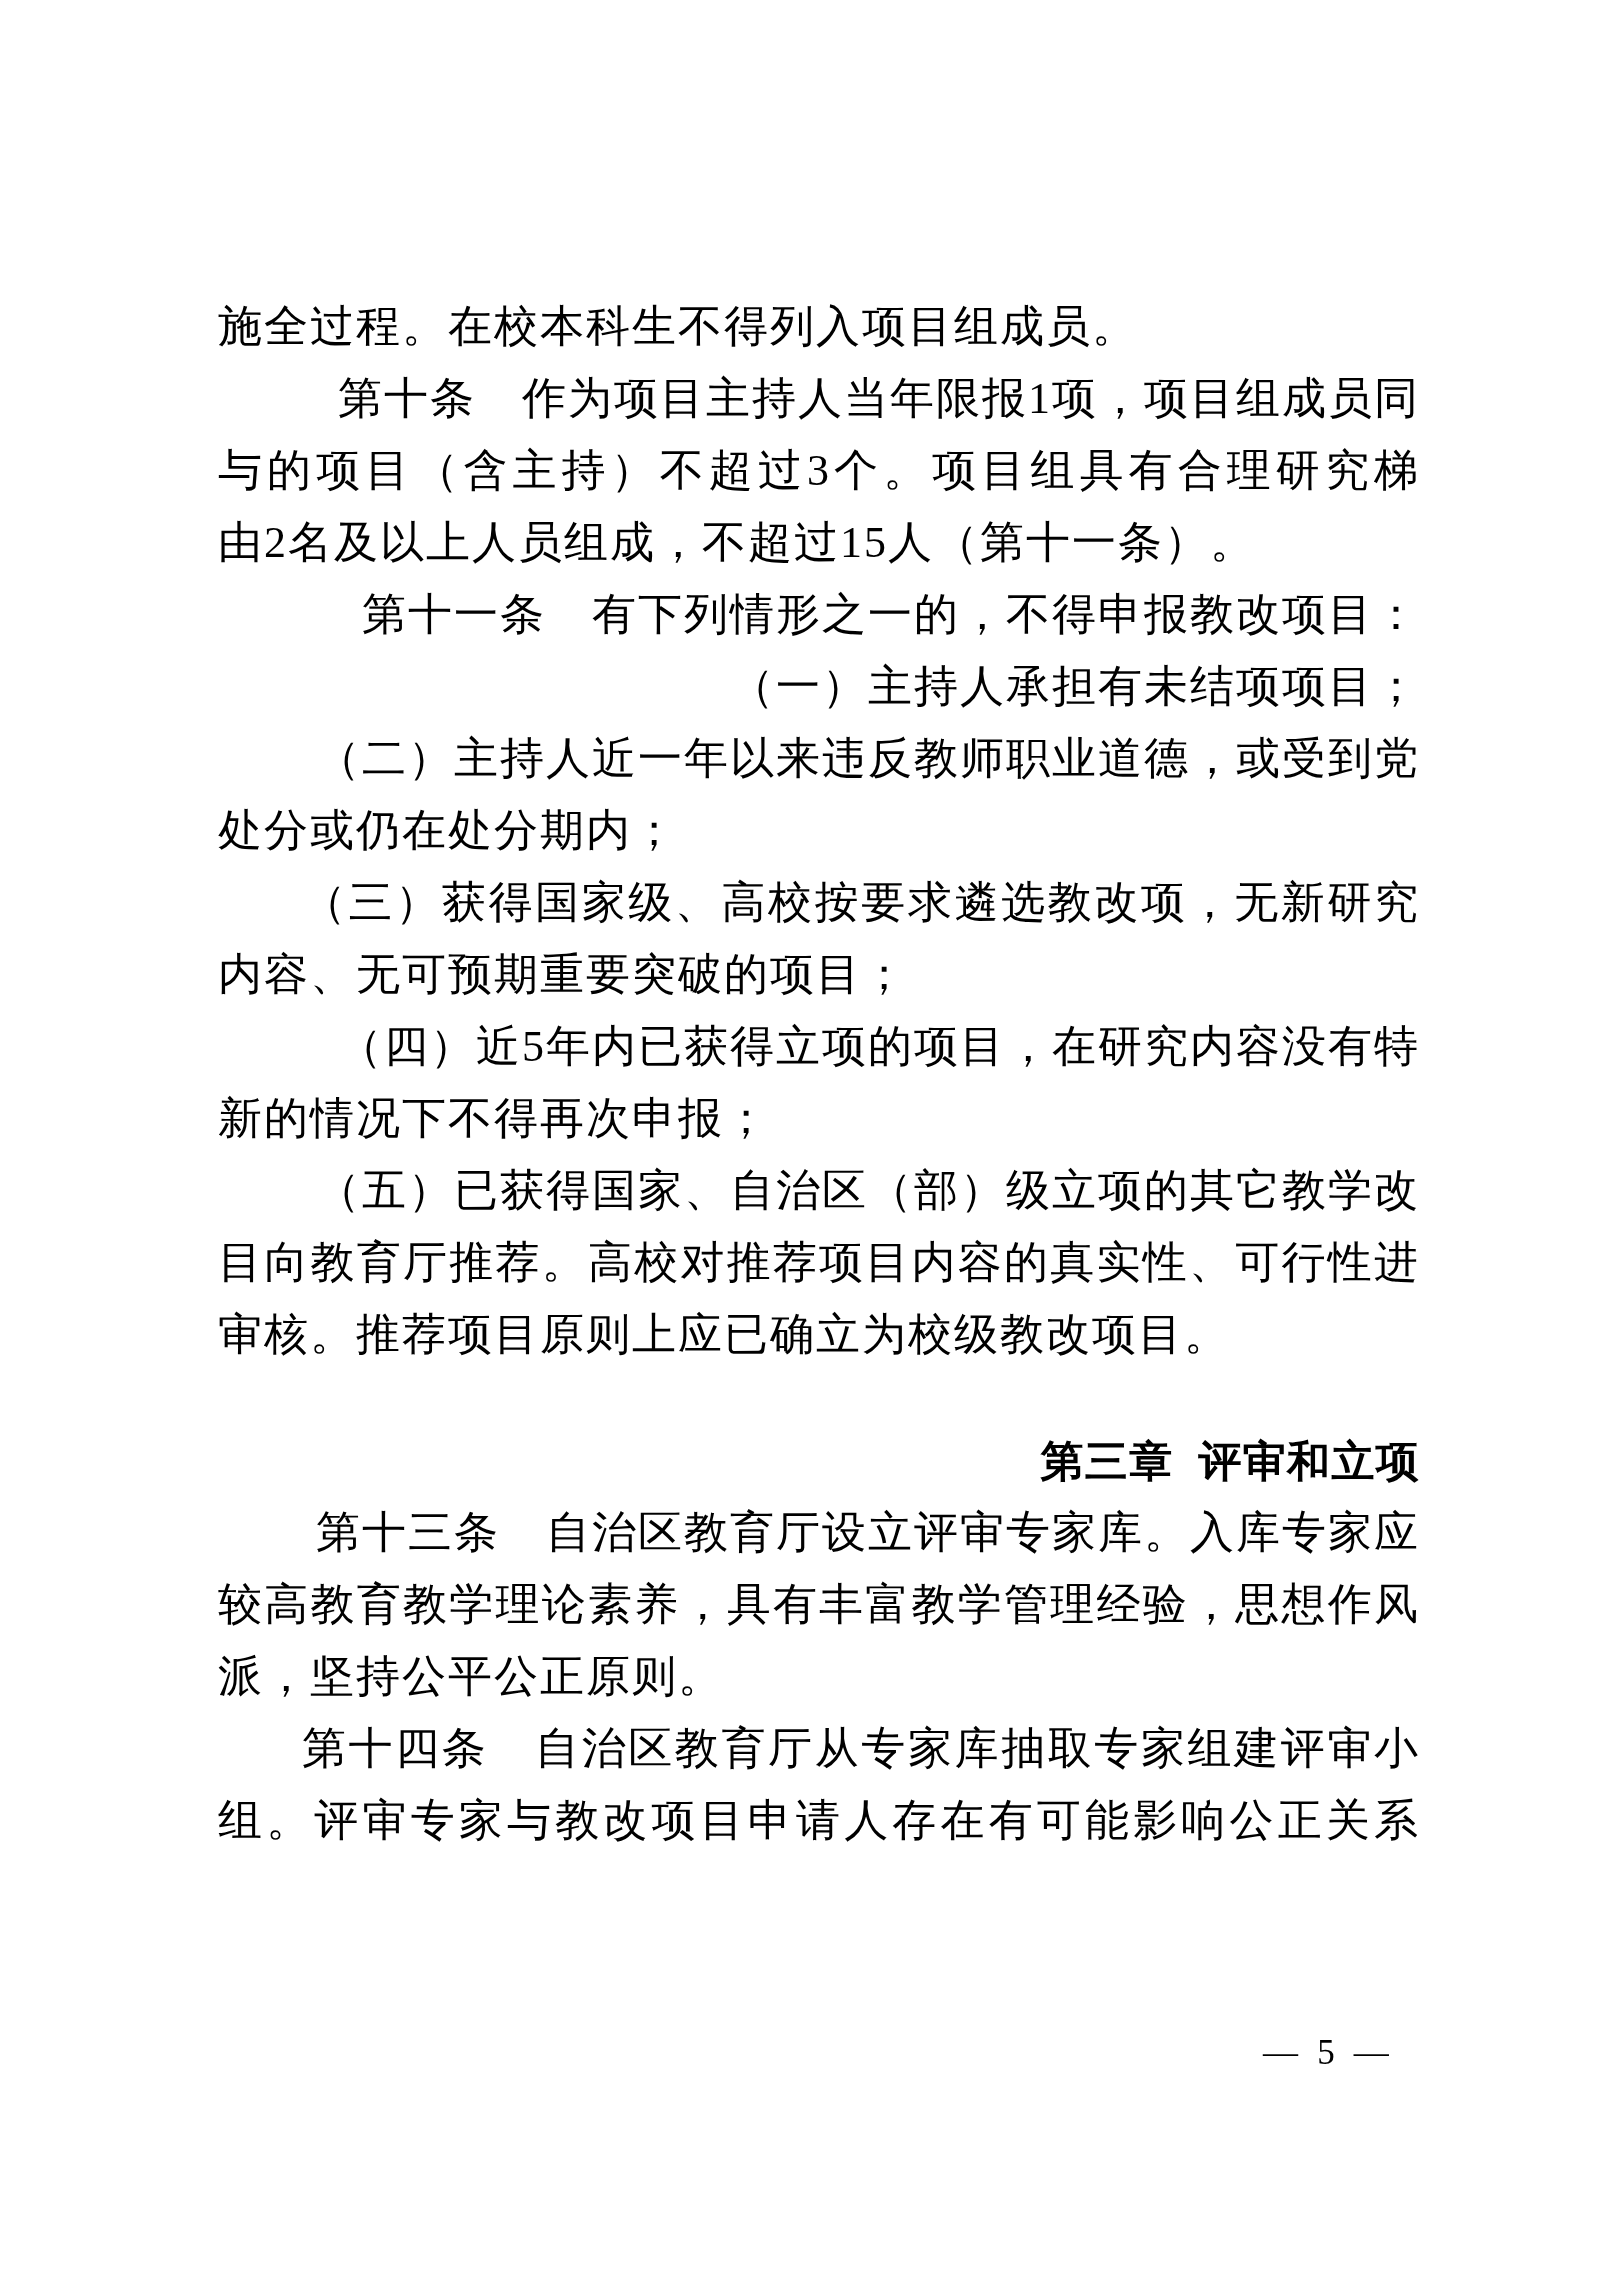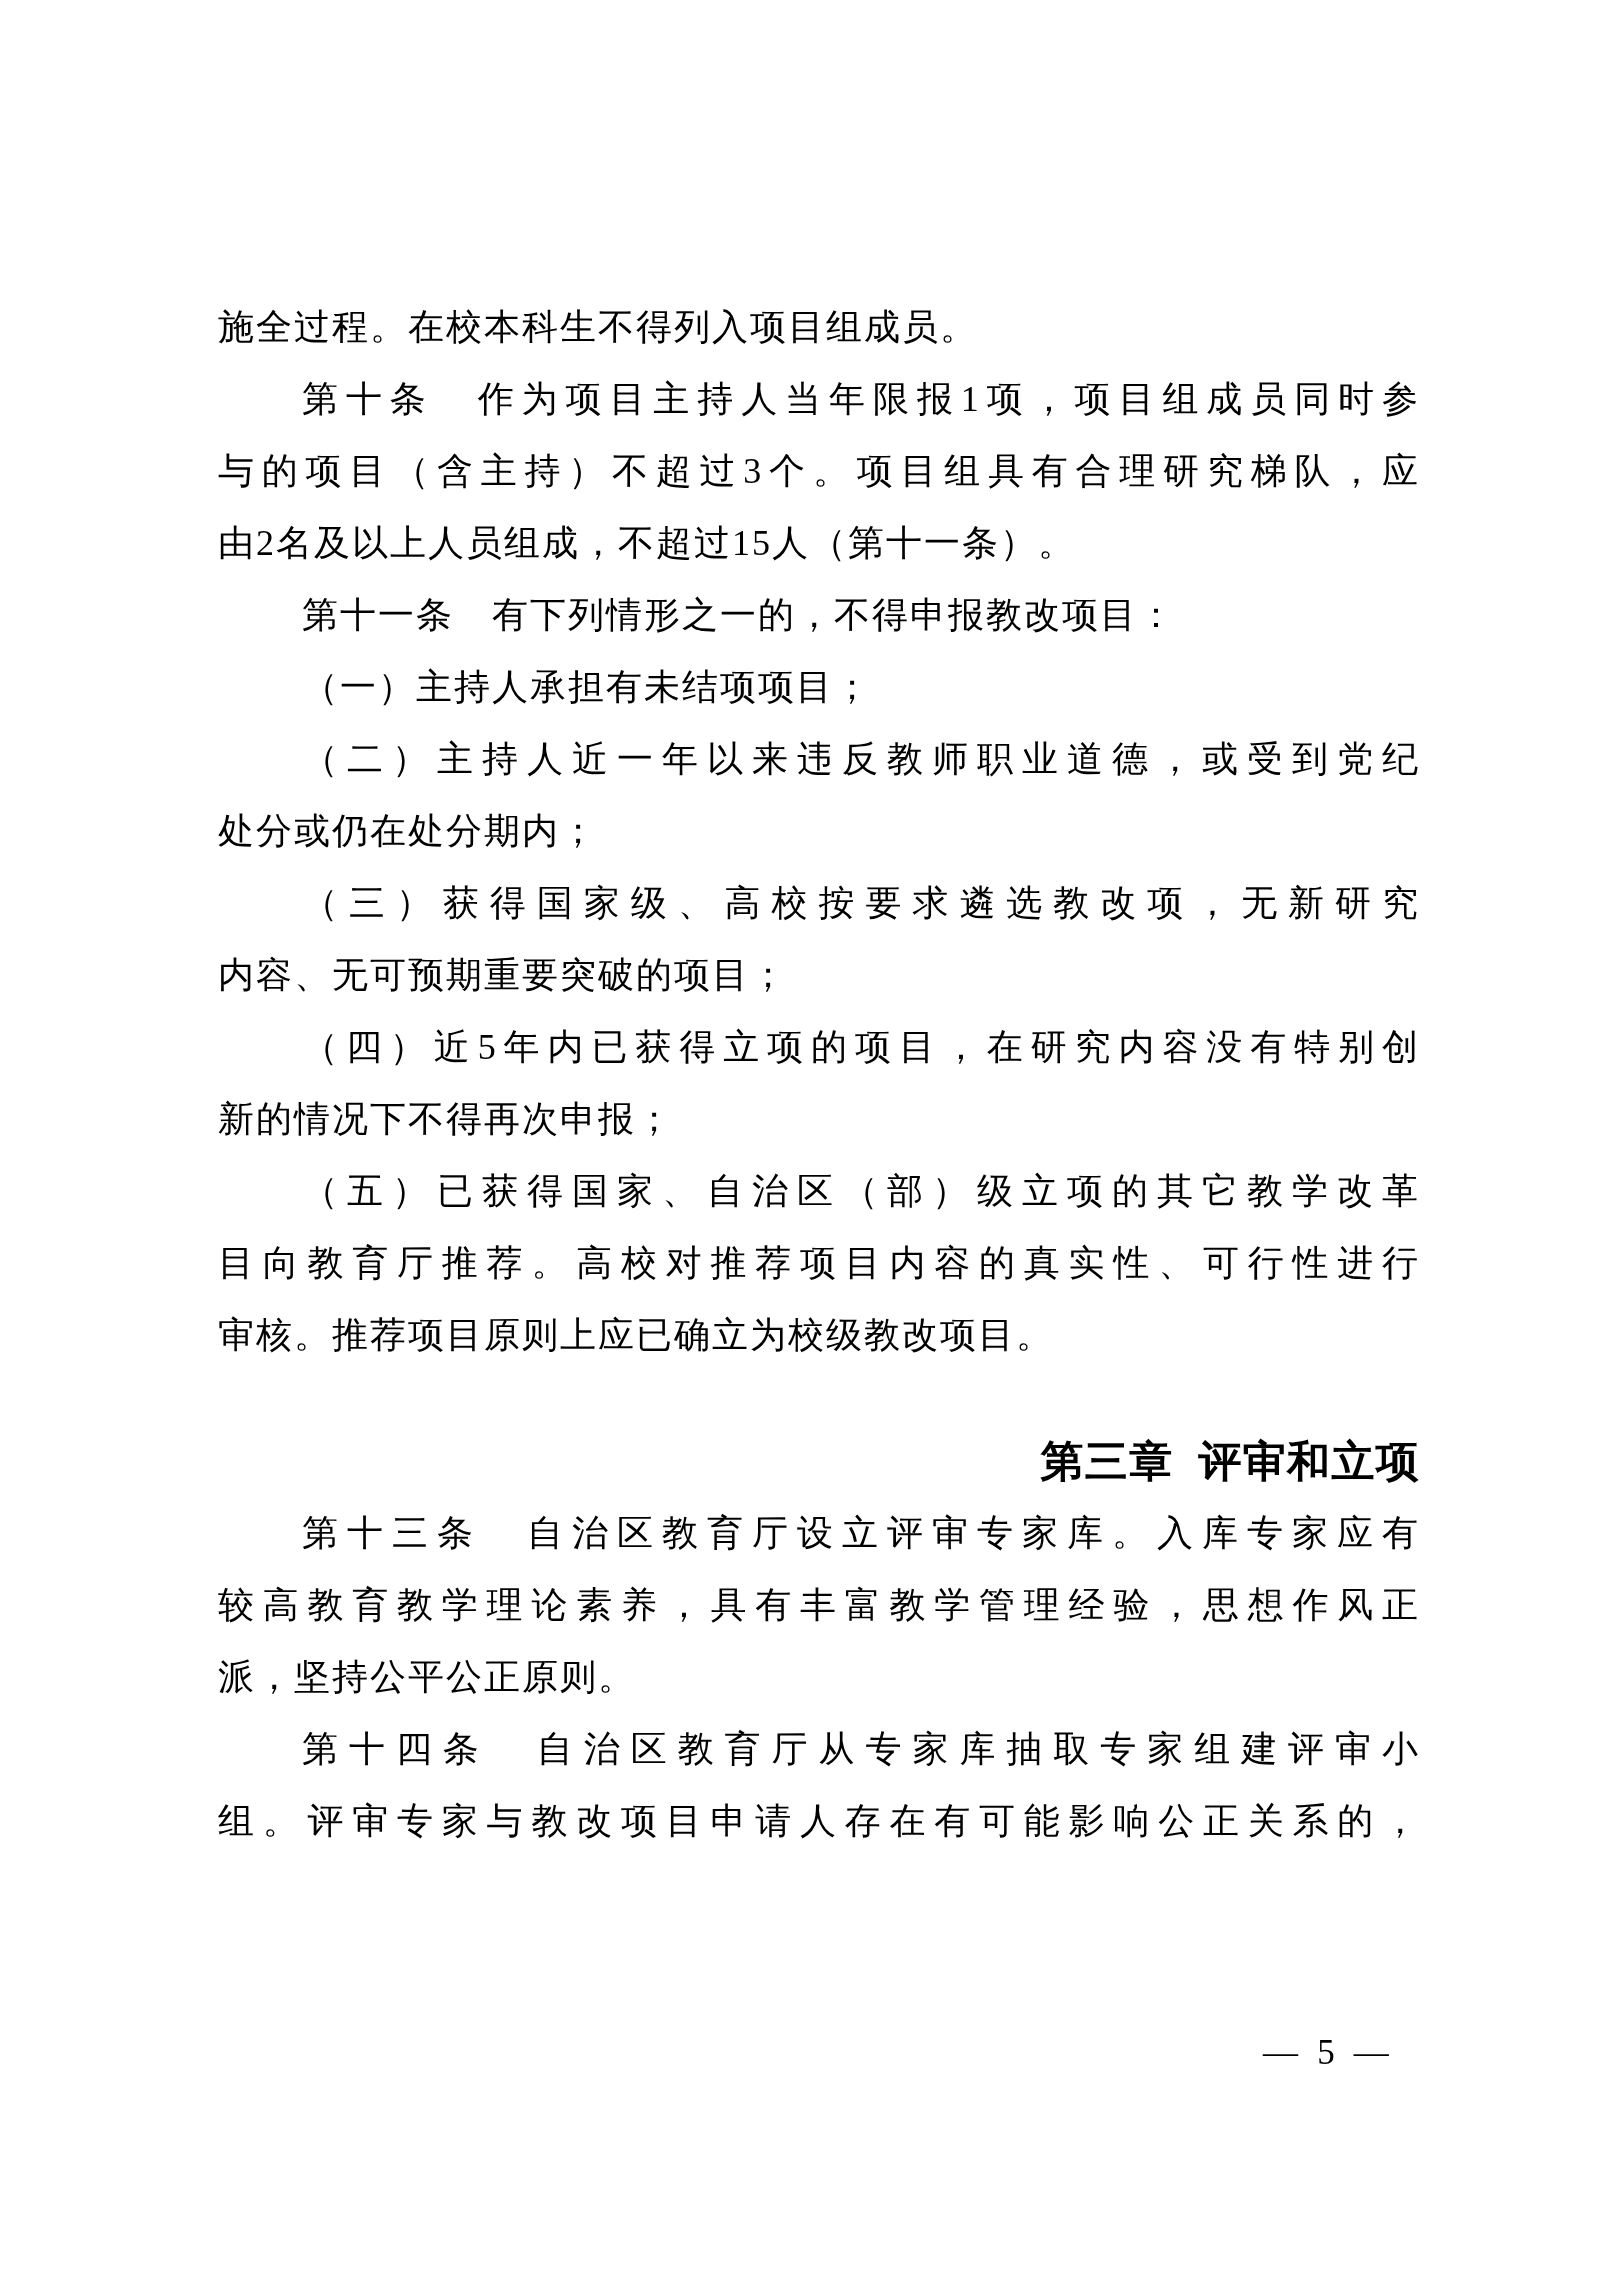--- a/index.html
+++ b/index.html
@@ -24,33 +24,34 @@
   }
   .text-column {
     position: absolute;
     left: 218px;
     top: 291px;
     width: 1202px;
   }
   .ln {
     height: 72px;
     line-height: 72px;
-    font-size: 36px;
+    font-size: 44px;
     letter-spacing: 2px;
     overflow: hidden;
     white-space: nowrap;
   }
   .jst {
     white-space: normal;
     text-align: justify;
     text-align-last: justify;
     text-justify: inter-character;
   }
   .ind {
     text-indent: 84px;
+    text-align: right;
   }
   .chapter {
     height: 72px;
     line-height: 72px;
     margin-top: 54px;
     text-align: right;
     font-family: "Liberation Sans", "DejaVu Sans", sans-serif;
     font-weight: bold;
     font-size: 43px;
     letter-spacing: 1.3px;

